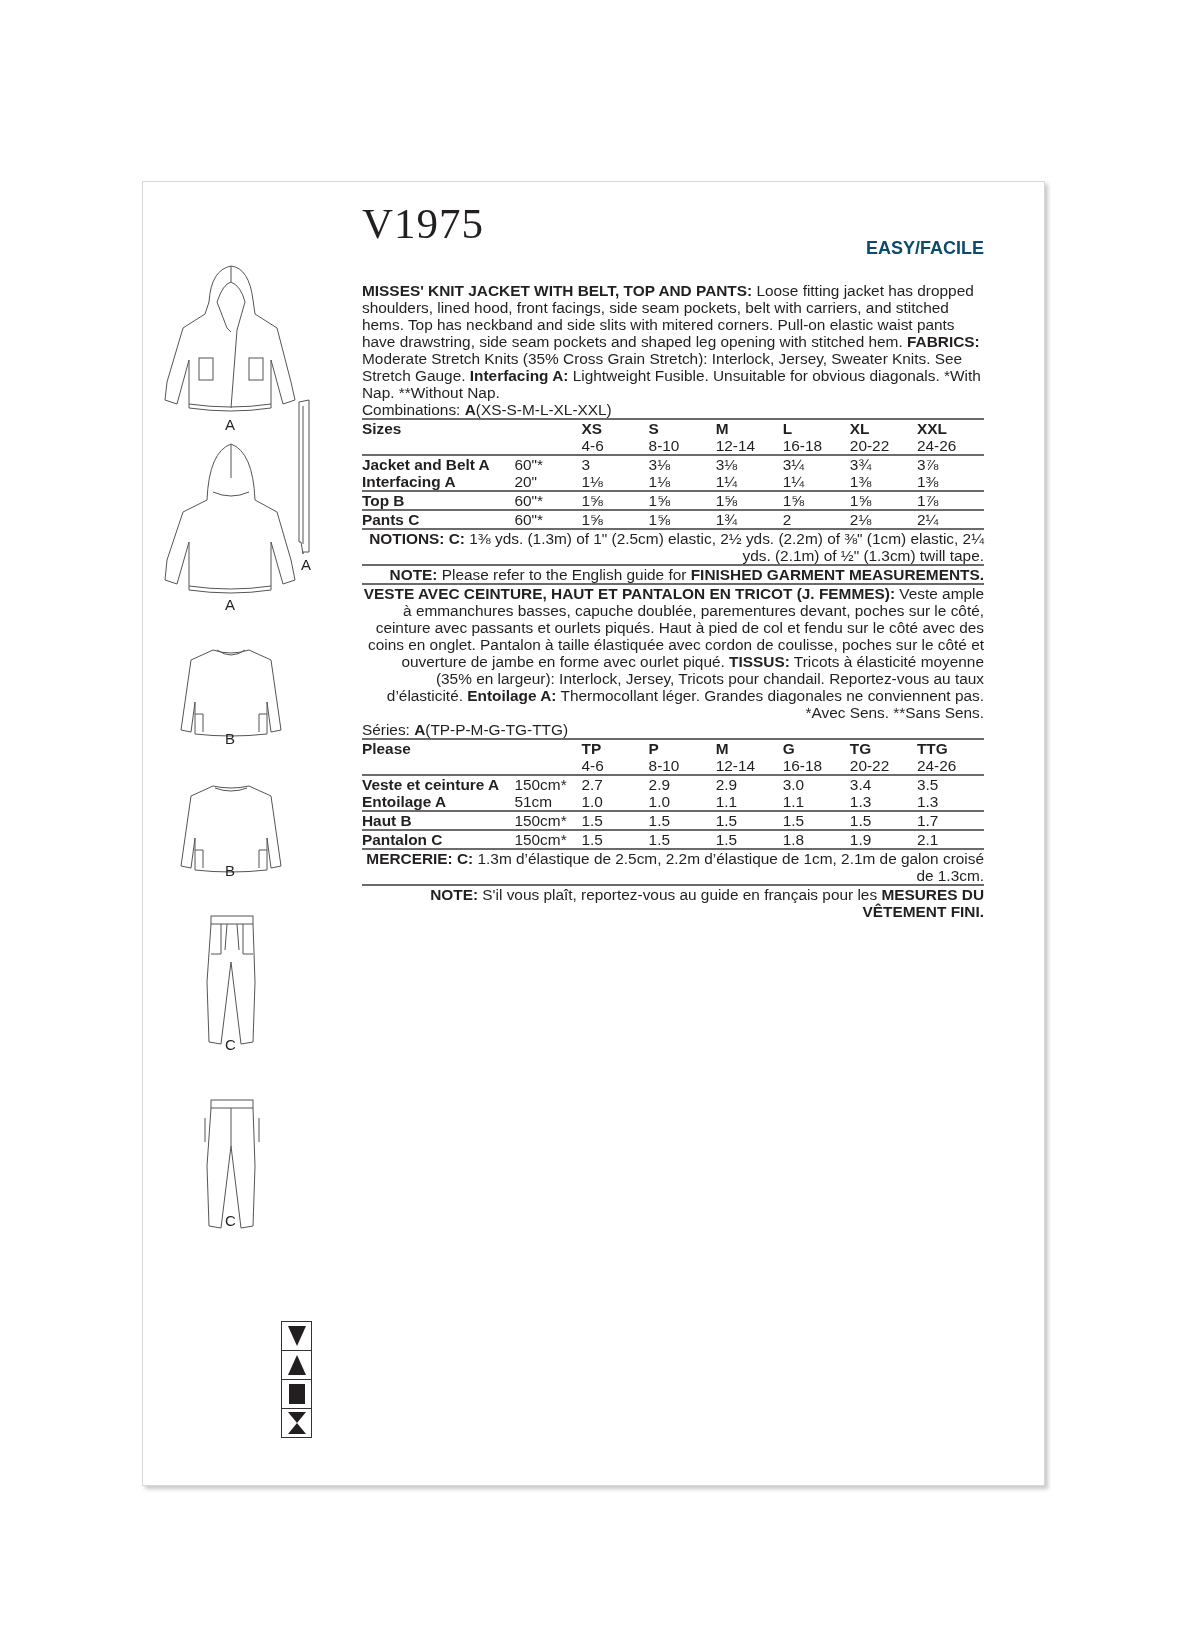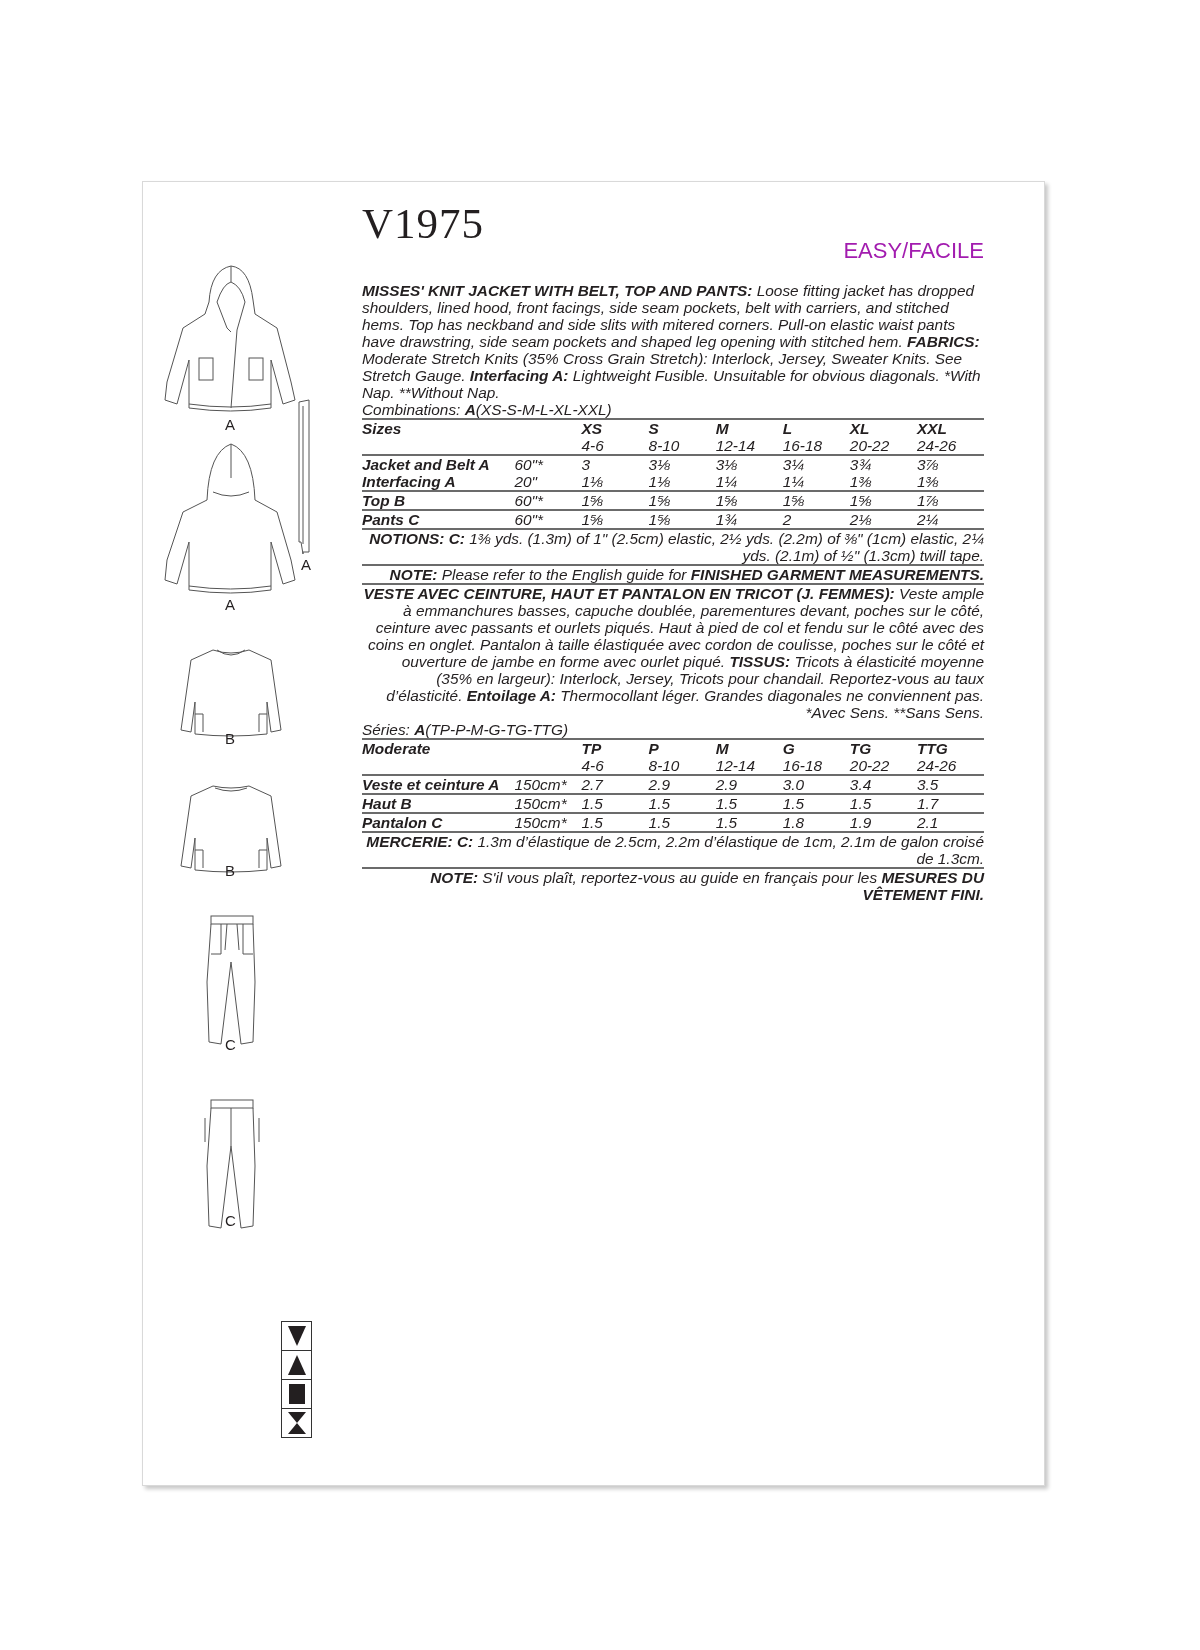--- a/index.html
+++ b/index.html
@@ -1,20 +1,20 @@
 <!DOCTYPE html>
 <html><head>
 <meta charset="utf-8">
 <style>
   html, body { margin:0; padding:0; }
   body { width:1200px; height:1650px; background:#ffffff; position:relative; overflow:hidden; font-family:"Liberation Sans", sans-serif; color:#231f20; }
   .page { position:absolute; left:142px; top:181px; width:901px; height:1303px; background:#fff; border:1px solid #d9d9d9; box-shadow: 3px 3px 4px rgba(0,0,0,0.22); }
   .title { position:absolute; left:219px; top:20px; font-family:"Liberation Serif", serif; font-size:43px; letter-spacing:1px; color:#231f20; line-height:1; }
-  .level { position:absolute; right:60px; top:56px; font-size:22px; color:#a21caf; }
-  .content { position:absolute; left:219px; top:100px; width:622px; font-size:15.4px; line-height:17px;font-style:italic; }
+  .level { position:absolute; right:60px; top:56px; font-size:18px; color:#0c4a6e;font-weight:bold; }
+  .content { position:absolute; left:219px; top:100px; width:622px; font-size:15.4px; line-height:17px; }
   .content p { margin:0; }
   b { font-weight:bold; }
   .combo { margin-top:16px; }
   table.yard { width:100%; border-collapse:collapse; font-size:15.4px; line-height:17px; }
   table.yard td { padding:0; vertical-align:top; white-space:nowrap; }
   .rule { border-top:2px solid #6b6b6b; }
   .c-label { width:150px; font-weight:bold;margin-left:8px; }
   .c-width { width:66px; }
   .c-size { width:66px; }
   .sec { border-top:2px solid #6b6b6b;text-align:right; }
@@ -175,21 +175,21 @@
     <p class="sec"><b>NOTIONS: C:</b><span> 1⅜ yds. (1.3m) of 1" (2.5cm) elastic, 2½ yds. (2.2m) of ⅜" (1cm) elastic, 2¼ yds. (2.1m) of ½" (1.3cm) twill tape.</span></p>
     <p class="sec"><b>NOTE:</b><span> Please refer to the English guide for </span><b>FINISHED GARMENT MEASUREMENTS.</b></p>
 
     <p class="sec"><b>VESTE AVEC CEINTURE, HAUT ET PANTALON EN TRICOT (J. FEMMES):</b><span> Veste ample à emmanchures basses, capuche doublée, parementures devant, poches sur le côté, ceinture avec passants et ourlets piqués. Haut à pied de col et fendu sur le côté avec des coins en onglet. Pantalon à taille élastiquée avec cordon de coulisse, poches sur le côté et ouverture de jambe en forme avec ourlet piqué. </span><b>TISSUS:</b><span> Tricots à élasticité moyenne (35% en largeur): Interlock, Jersey, Tricots pour chandail. Reportez-vous au taux d’élasticité. </span><b>Entoilage A:</b><span> Thermocollant léger. Grandes diagonales ne conviennent pas. *Avec Sens. **Sans Sens.</span></p>
 
     <p class="combo"><span>Séries: </span><b>A</b><span>(TP-P-M-G-TG-TTG)</span></p>
 
     <table class="yard">
       <tbody>
           <tr>
-        <td class="c-label rule">Moderate</td>
+        <td class="c-label rule">Please</td>
         <td class="c-width rule"></td>
         <td class="c-size rule"><b>TP</b></td>
         <td class="c-size rule"><b>P</b></td>
         <td class="c-size rule"><b>M</b></td>
         <td class="c-size rule"><b>G</b></td>
         <td class="c-size rule"><b>TG</b></td>
         <td class="c-size rule"><b>TTG</b></td>
       </tr>
       <tr>
         <td></td>
@@ -205,20 +205,30 @@
         <td class="c-label rule">Veste et ceinture A</td>
         <td class="rule">150cm*</td>
         <td class="rule">2.7</td>
         <td class="rule">2.9</td>
         <td class="rule">2.9</td>
         <td class="rule">3.0</td>
         <td class="rule">3.4</td>
         <td class="rule">3.5</td>
       </tr>
       <tr>
+        <td class="c-label">Entoilage A</td>
+        <td>51cm</td>
+        <td>1.0</td>
+        <td>1.0</td>
+        <td>1.1</td>
+        <td>1.1</td>
+        <td>1.3</td>
+        <td>1.3</td>
+      </tr>
+      <tr>
         <td class="c-label rule">Haut B</td>
         <td class="rule">150cm*</td>
         <td class="rule">1.5</td>
         <td class="rule">1.5</td>
         <td class="rule">1.5</td>
         <td class="rule">1.5</td>
         <td class="rule">1.5</td>
         <td class="rule">1.7</td>
       </tr>
       <tr>

